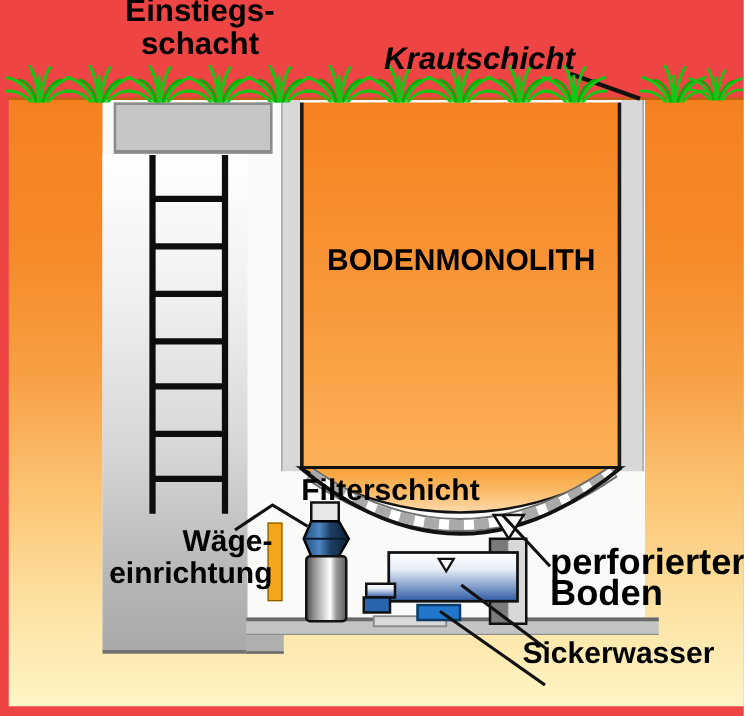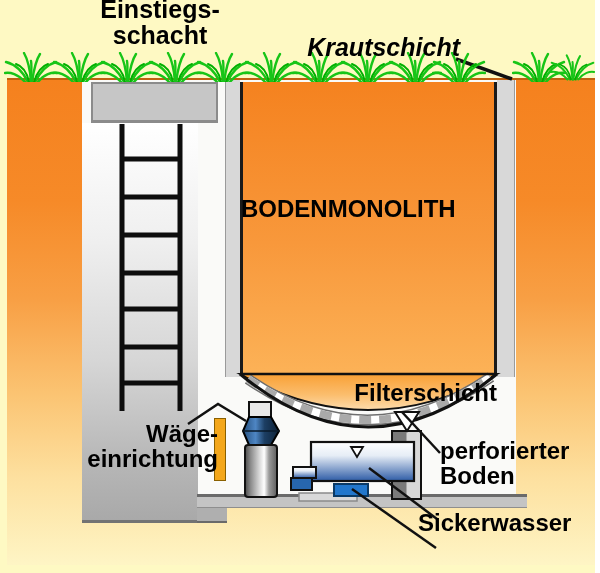--- a/index.html
+++ b/index.html
@@ -1,16 +1,16 @@
 <!DOCTYPE html>
 <html><head>
 <meta charset="utf-8">
 <style>
   html,body{margin:0;padding:0;background:#fff;}
-  #canvas{position:relative;width:600px;height:573px;background:#fef9c3;overflow:hidden;
+  #canvas{position:relative;width:600px;height:573px;background:#ef4444;overflow:hidden;
           font-family:"Liberation Sans",sans-serif;}
   .abs{position:absolute;box-sizing:border-box;}
   
   #soil{left:7px;top:78px;width:588px;height:487px;border-top:2px solid #C06010;
         background:linear-gradient(180deg,#F5811E 0%,#F68A28 25%,#F89F44 45%,#FBC473 65%,#FDE09F 82%,#FEF5C5 100%);}
   
   #pit{left:82px;top:80px;width:434px;height:420px;background:#FAFAF8;}
   
   #shaft{left:82px;top:123px;width:116px;height:400px;border-bottom:3px solid #737373;
          background:linear-gradient(180deg,#FFFFFF 0%,#EFEFEF 30%,#D6D6D6 60%,#B7B7B7 85%,#A9A9A9 100%);}
@@ -28,24 +28,24 @@
   #substep{left:197px;top:508px;width:30px;height:15px;background:#AFAFAF;border-bottom:2px solid #6A6A6A;}
   
   #sensor-bar{left:214px;top:418px;width:12px;height:63px;background:#F4A71B;border:1px solid #8A6000;}
   
   #margin-right{left:595px;top:0;width:5px;height:573px;background:#fff;z-index:30;}
   #overlay{left:0;top:0;z-index:10;pointer-events:none;}
   
   .lbl{position:absolute;font-weight:bold;color:#000;z-index:20;white-space:pre;}
   #lbl-shaft{left:72px;top:-4px;width:176px;text-align:center;font-size:25px;line-height:26px;}
   #lbl-kraut{left:290px;top:33px;width:170px;text-align:right;font-size:25px;font-style:italic;}
-  #lbl-monolith{left:241px;top:195px;width:256px;text-align:left;font-size:24px;}
-  #lbl-filter{left:241px;top:379px;width:256px;text-align:right;font-size:24px;z-index:20;}
+  #lbl-monolith{left:241px;top:195px;width:256px;text-align:center;font-size:24px;}
+  #lbl-filter{left:241px;top:379px;width:256px;text-align:left;font-size:24px;z-index:20;}
   #lbl-waege{left:78px;top:421px;width:140px;text-align:right;font-size:24px;line-height:25px;}
-  #lbl-perf{left:440px;top:438px;font-size:24px;line-height:25px;}
+  #lbl-perf{left:440px;top:438px;font-size:29px;line-height:25px;}
   #lbl-sicker{left:418px;top:509px;font-size:24px;}
   #lbl-zelle{left:437px;top:537px;font-size:24px;}
 </style>
 </head>
 <body>
 
 <div id="canvas">
 
   <div class="abs" id="soil"></div>
   <div class="abs" id="pit"></div>

